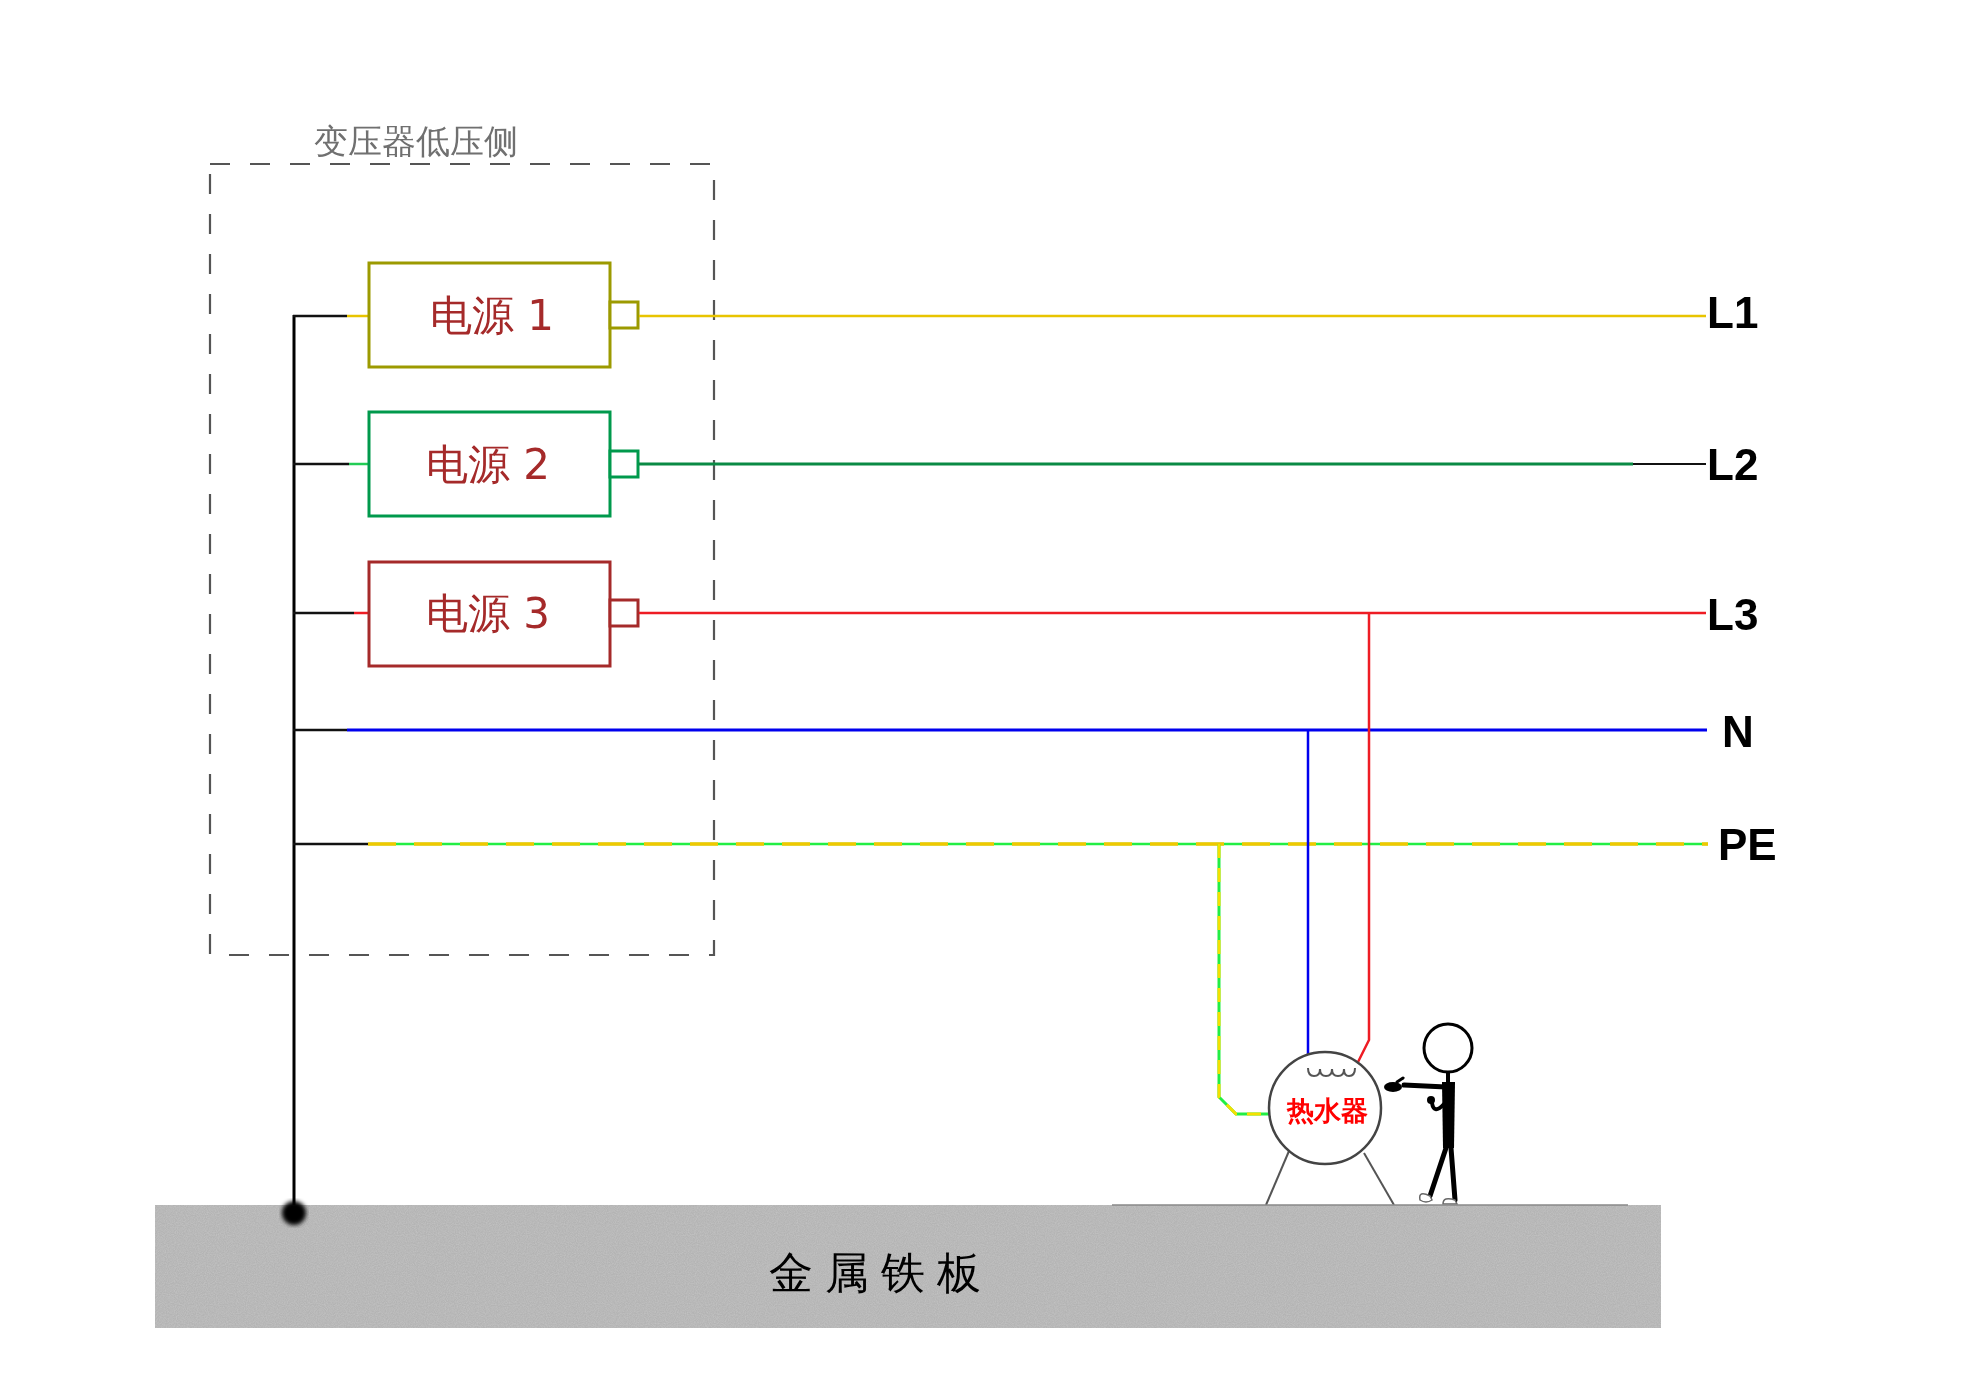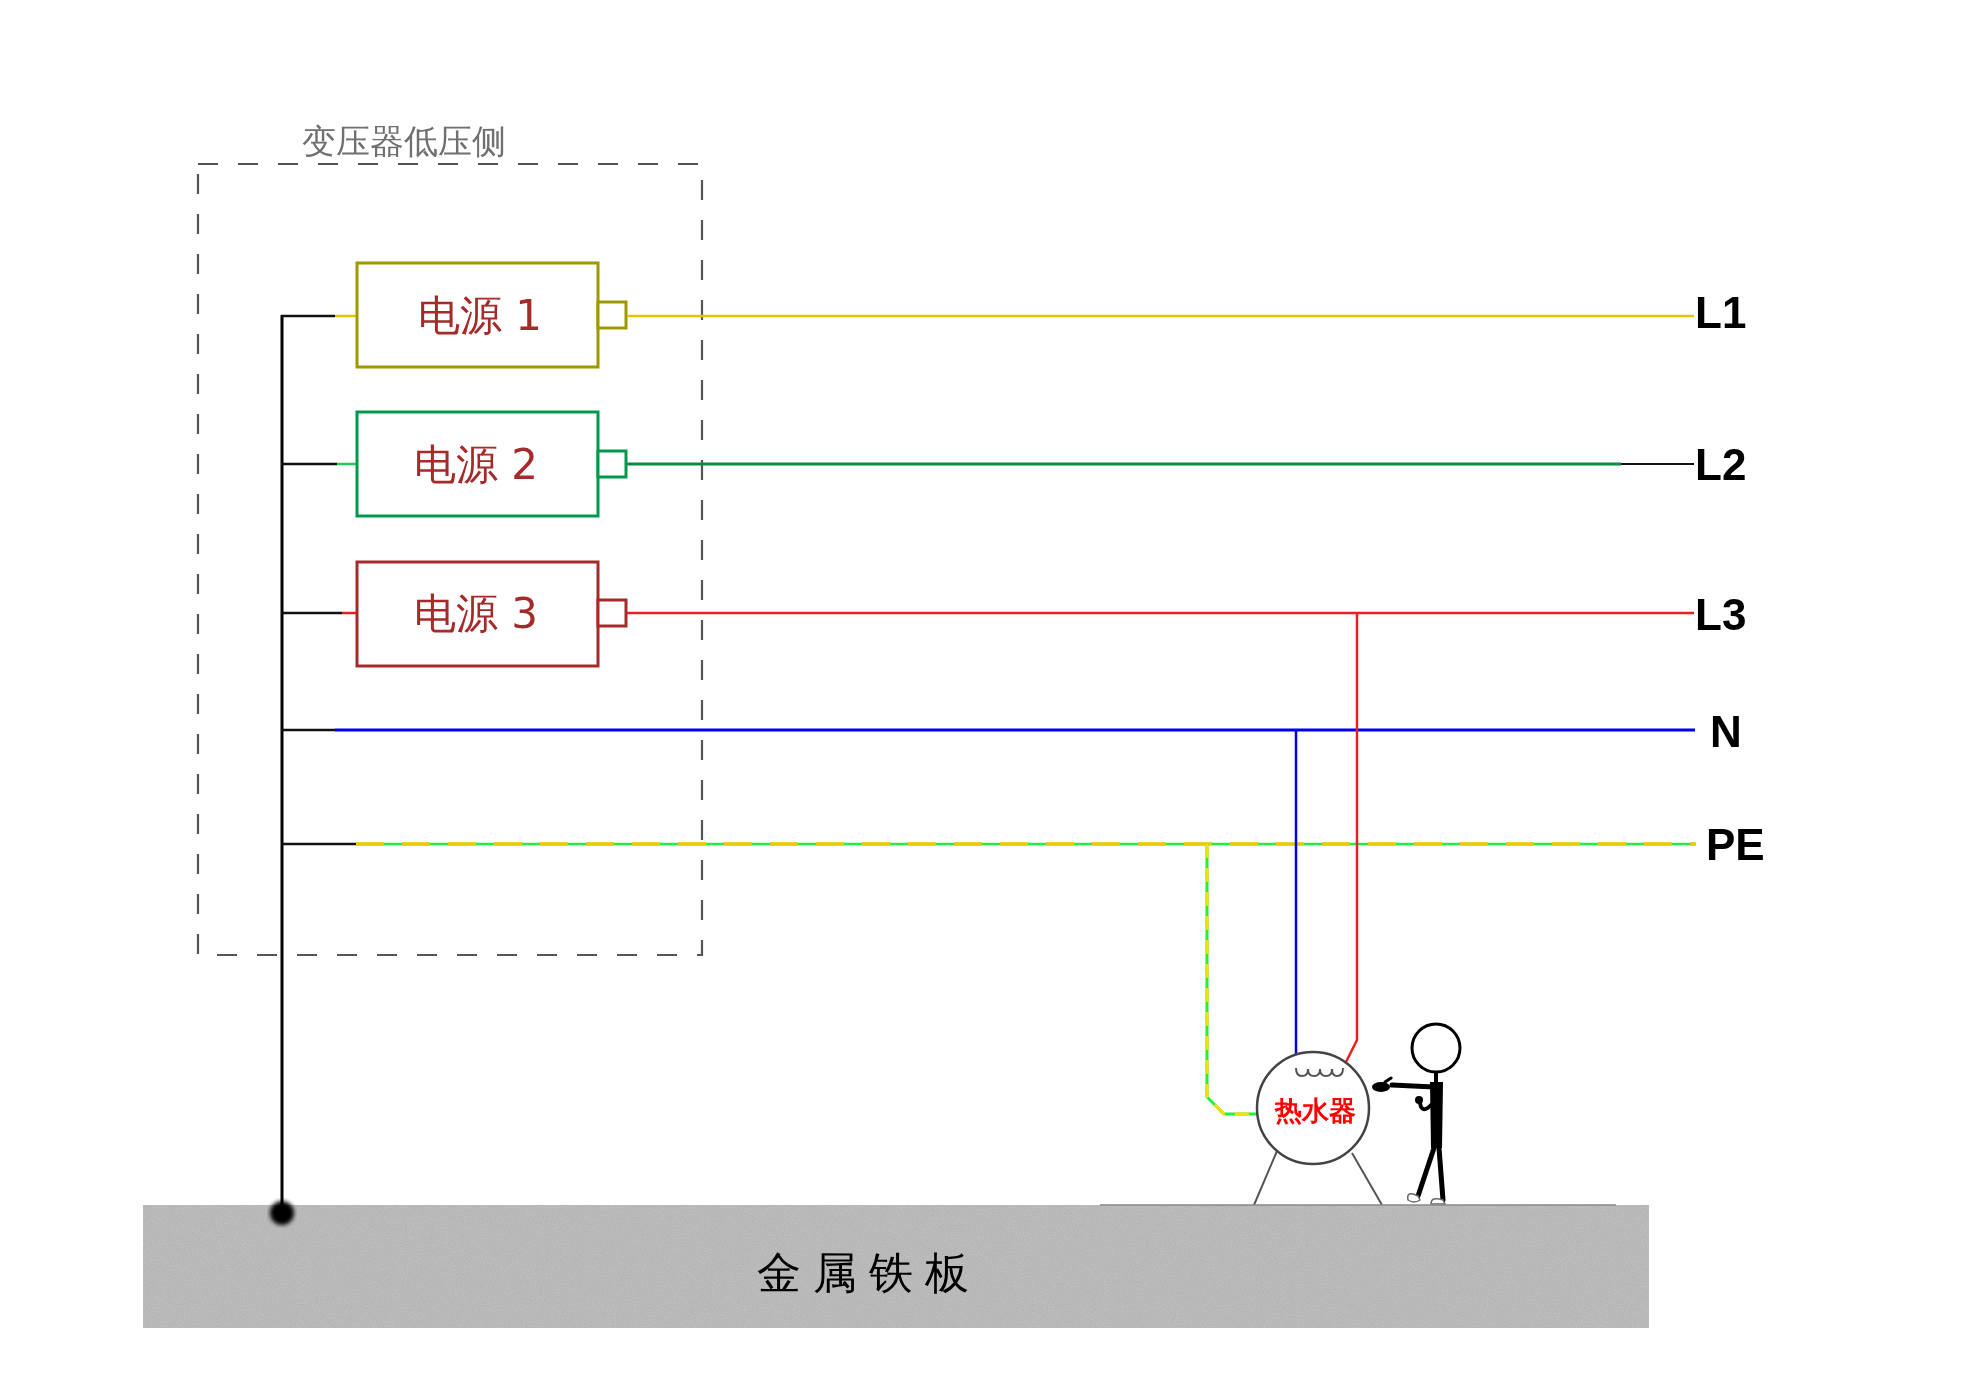--- a/index.html
+++ b/index.html
@@ -1,18 +1,18 @@
 <!DOCTYPE html>
 <html><head>
 <meta charset="utf-8">
 <style>
   html, body { margin: 0; padding: 0; background: #ffffff; }
   body { width: 1978px; height: 1375px; position: relative; overflow: hidden;
          font-family: "DejaVu Sans", sans-serif; }
-  #stage { position: absolute; left: 0; top: 0; width: 1702px; height: 1375px; }
+  #stage { position: absolute; left: 12px; top: 0; width: 1702px; height: 1375px; }
   svg text { font-family: "DejaVu Sans", sans-serif; }
   .title-text { fill: #707070; font-size: 34px; }
   .source-text { fill: #a52a2a; font-size: 42px; }
   .line-label { fill: #000; font-size: 44px; font-weight: bold; font-family: "Liberation Sans", sans-serif; }
   .heater-text { fill: #ff0000; font-size: 27px; font-weight: bold; }
   .plate-text { fill: #000; font-size: 44px; letter-spacing: 12px; }
 </style>
 </head>
 <body>
 

